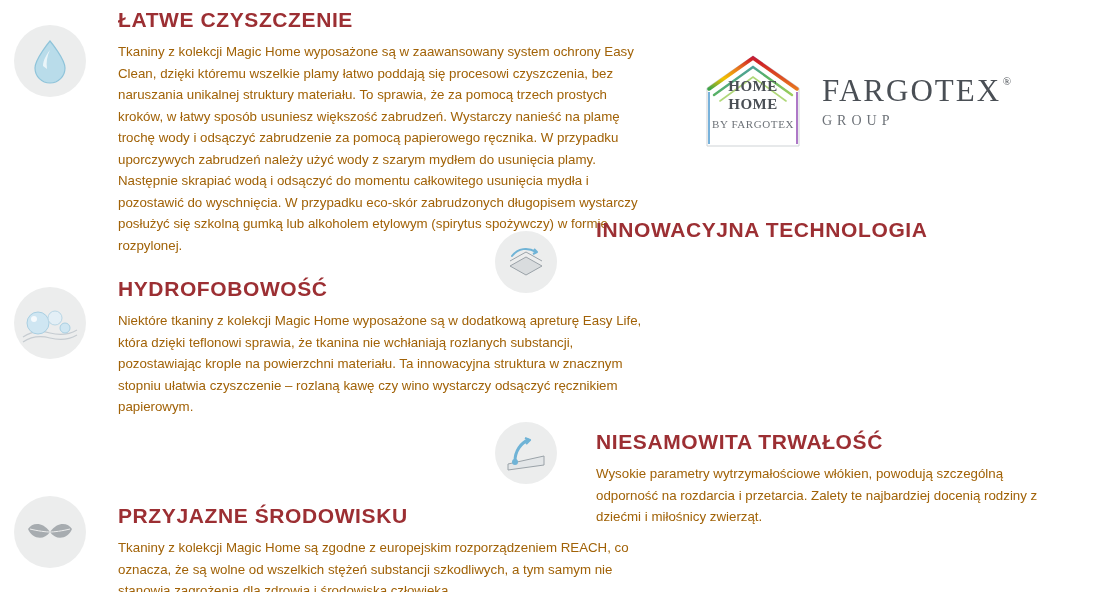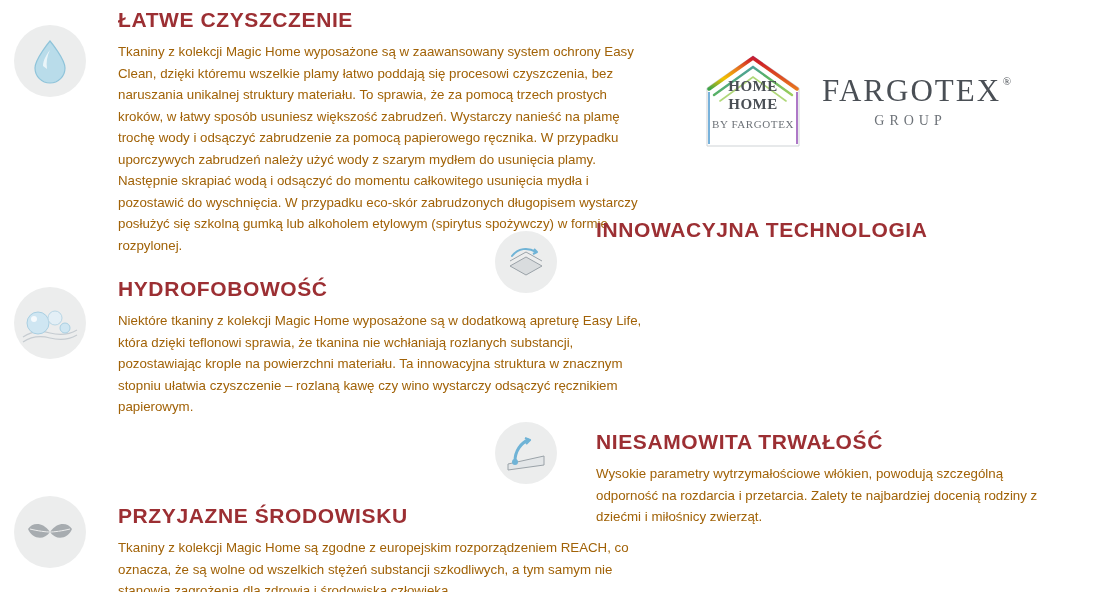--- a/index.html
+++ b/index.html
@@ -74,21 +74,21 @@
     font-size: 11px;
     position: absolute;
     top: 1px;
     right: -12px;
   }
   .fargotex-group {
     font-family: "Liberation Serif", serif;
     font-size: 14px;
     letter-spacing: 5px;
     color: #6d7278;
-    text-align: center;
+    text-align: left;
     margin-top: 8px;
     padding-right: 2px;
   }
   .mh-badge {
     width: 106px;
     height: 106px;
     position: relative;
   }
   .mh-label {
     position: absolute;

